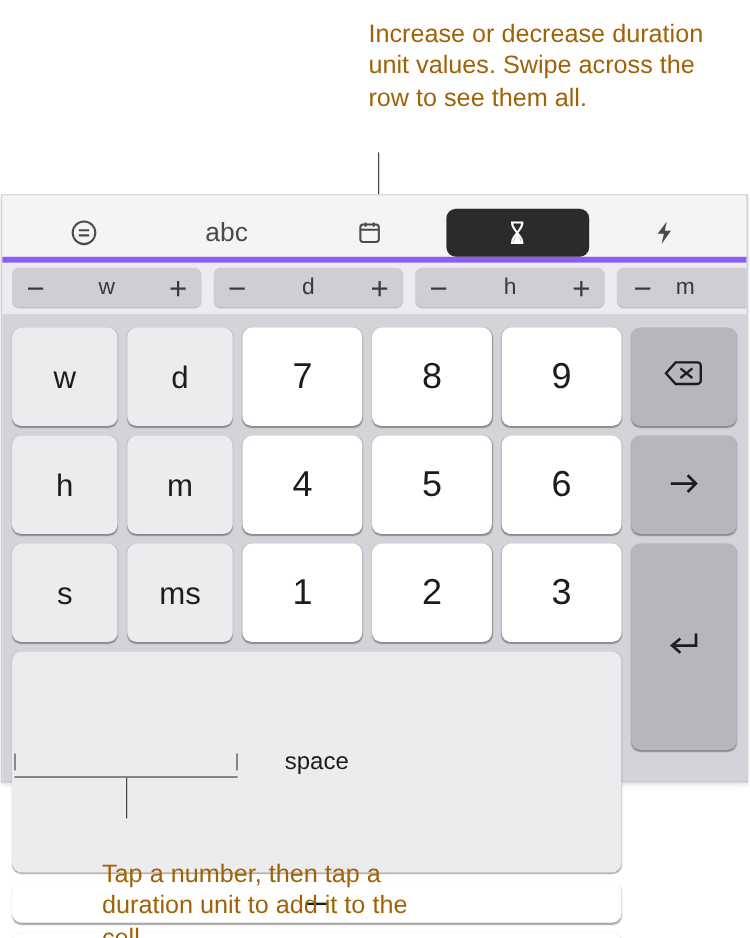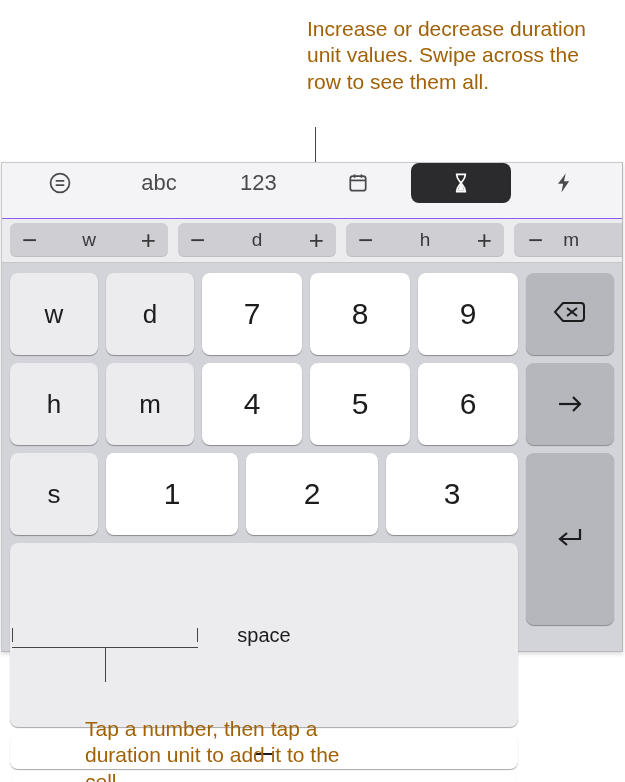--- a/index.html
+++ b/index.html
@@ -8,21 +8,21 @@
   
   
   .callout { position: absolute; font-size: 21px; line-height: 1.25; color: #a16207; }
   .callout-top { left: 307px; top: 16px; width: 290px; }
   .callout-bottom { left: 85px; top: 716px; width: 260px; }
   
   
   .panel { position: absolute; left: 1px; top: 162px; width: 622px; height: 490px; background: #fff; border: 1px solid #c9c9c9; border-right-color:#b8b8b8; border-bottom-color:#b8b8b8; box-shadow: 0 2px 4px rgba(0,0,0,0.15); }
   
   
-  .toolbar { display: flex; align-items: flex-start; height: 56px; padding: 0 8px; gap: 0; background: #f4f4f6; border-bottom: 1px solid #8b5cf6; }
+  .toolbar { display: flex; align-items: flex-end; height: 56px; padding: 0 8px; gap: 0; background: #f4f4f6; border-bottom: 5px solid #8b5cf6; }
   .toolbar-btn { flex: 1; height: 40px; display: flex; align-items: center; justify-content: center; font-size: 22px; color: #4a4a4c; border-radius: 8px; }
   .toolbar-btn.active { background: #2b2b2d; color: #fff; margin: 0 4px; }
   .toolbar-icon svg { display: block; }
   
   
   .stepper-wrap { position: relative; height: 44px; background: #ecebee; border-bottom: 1px solid #c6c6ca; padding-top: 4px; }
   .stepper-row { display: flex; gap: 10px; padding: 0 4px 0 8px; height: 36px; overflow: hidden; }
   .stepper { flex: 0 0 158px; height: 34px; background: #ceced3; border-radius: 6px; display: flex; align-items: center; justify-content: space-between; padding: 0 12px; color: #3a3a3c; font-size: 20px; box-shadow: inset 0 -1px 0 rgba(0,0,0,0.08); }
   .stepper.edge { flex: 0 0 112px; padding-right: 0; justify-content: flex-start; gap: 20px; padding-left:14px;}
   .stepper .sign { font-size: 26px; line-height: 1; }
@@ -68,21 +68,20 @@
     <div class="toolbar-btn">
       <span class="toolbar-icon">
         <svg class="svg-ic" viewBox="0 0 28 28">
               <circle cx="14" cy="14" r="11" fill="none" stroke="#4a4a4c" stroke-width="2"></circle>
               <line x1="9" y1="11.5" x2="19" y2="11.5" stroke="#4a4a4c" stroke-width="2"></line>
               <line x1="9" y1="16.5" x2="19" y2="16.5" stroke="#4a4a4c" stroke-width="2"></line>
             </svg>
       </span>
     </div>
     <div class="toolbar-btn">abc</div>
-    <div class="toolbar-btn">123</div>
     <div class="toolbar-btn">
       <span class="toolbar-icon">
         <svg class="svg-ic" viewBox="0 0 28 28">
               <rect x="5" y="6" width="18" height="17" rx="3" fill="none" stroke="#4a4a4c" stroke-width="2"></rect>
               <line x1="5" y1="11" x2="23" y2="11" stroke="#4a4a4c" stroke-width="2"></line>
               <line x1="10" y1="4" x2="10" y2="8" stroke="#4a4a4c" stroke-width="2"></line>
               <line x1="18" y1="4" x2="18" y2="8" stroke="#4a4a4c" stroke-width="2"></line>
             </svg>
       </span>
     </div>
@@ -154,20 +153,21 @@
         <span>
           <svg width="28" height="20" viewBox="0 0 28 20">
                 <line x1="3" y1="10" x2="23" y2="10" stroke="#1c1c1e" stroke-width="2.2"></line>
                 <polyline points="17,3 24,10 17,17" fill="none" stroke="#1c1c1e" stroke-width="2.2"></polyline>
               </svg>
         </span>
       </div>
     </div>
     <div class="row">
       <div class="key light unit">s</div>
+      <div class="key light unit">ms</div>
       <div class="last-chunk">
         <div class="row4-numwrap">
           <div class="key white num">1</div>
           <div class="key white num">2</div>
           <div class="key white num">3</div>
         </div>
       </div>
       <div class="col-enter">
         <div class="key gray enter">
           <span>

